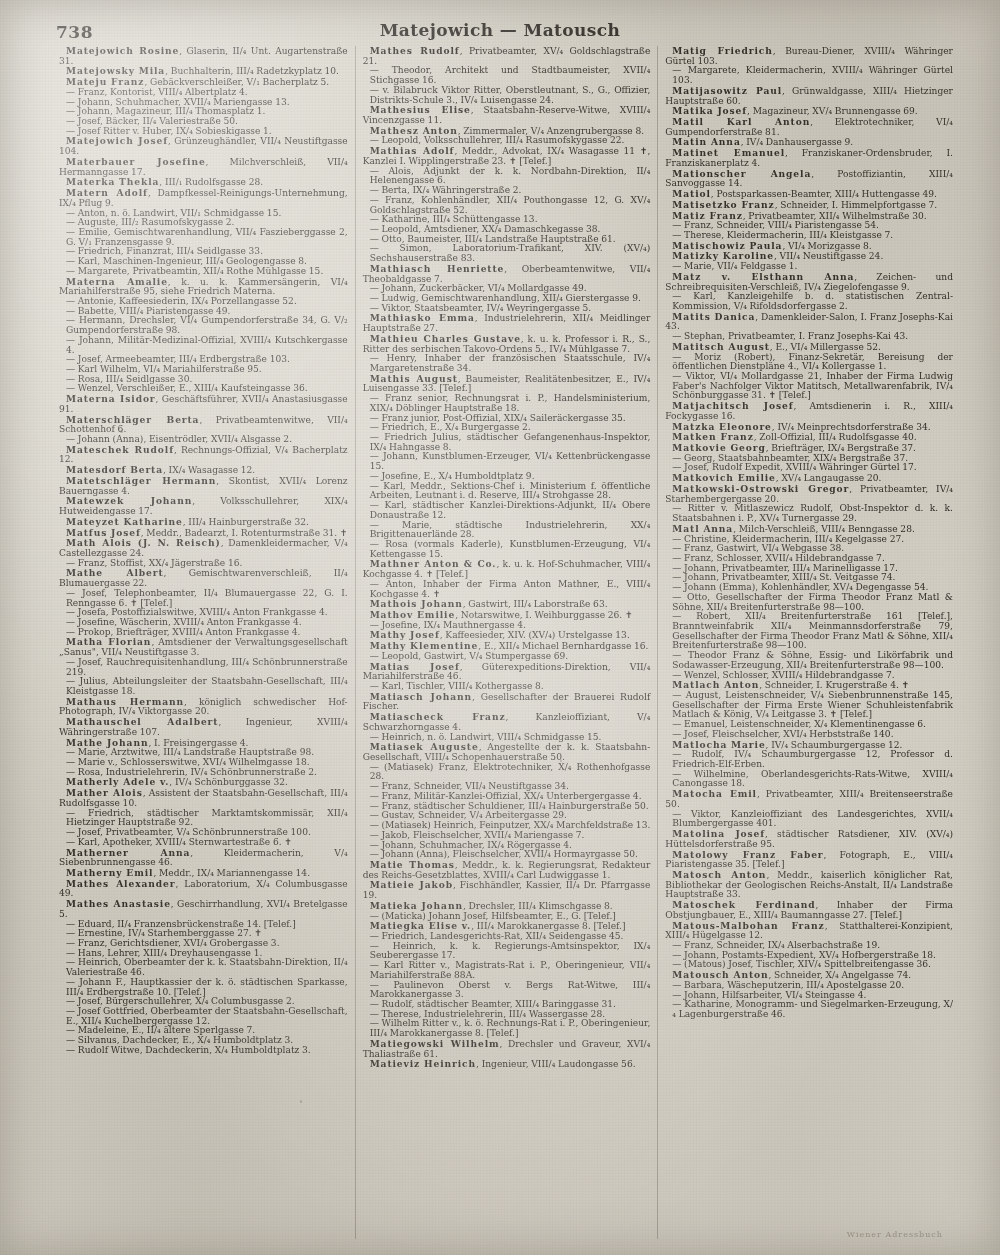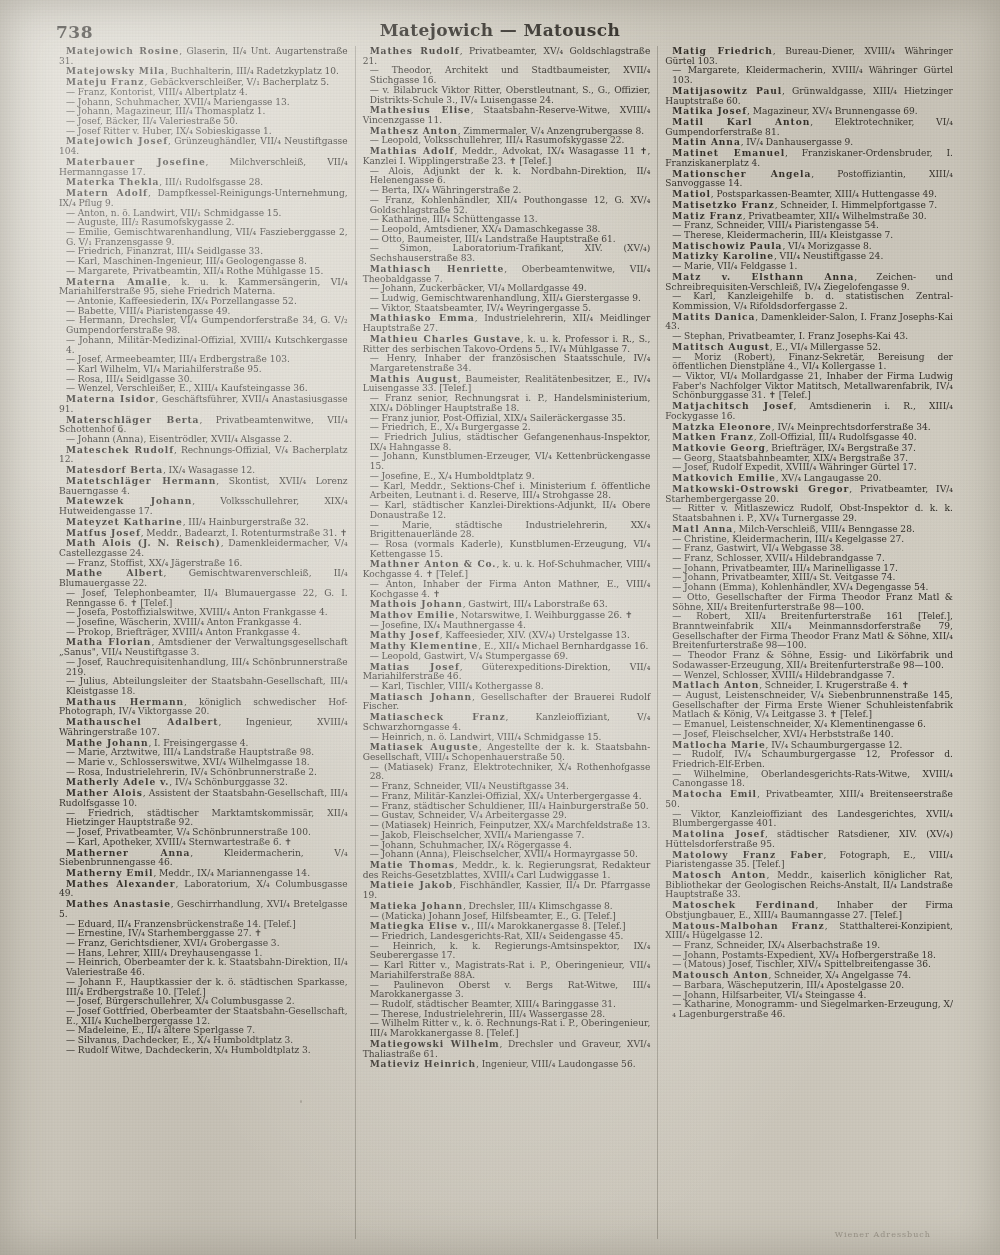--- a/index.html
+++ b/index.html
@@ -98,21 +98,21 @@
     hyphens: auto;
     word-spacing: -0.2px;
   }
   .entry.sub { text-indent: 0; padding-left: 7px; }
   .b { font-weight: bold; }
   .sp { letter-spacing: 0.9px; }
 
   
   .faint-stamp {
     position: absolute;
-    right: 69px;
+    right: 57px;
     bottom: 16px;
     font-size: 8px;
     color: rgba(90,84,74,0.45);
     letter-spacing: 1px;
     z-index: 5;
   }
   
   .edge {
     position: absolute;
     inset: 0;

